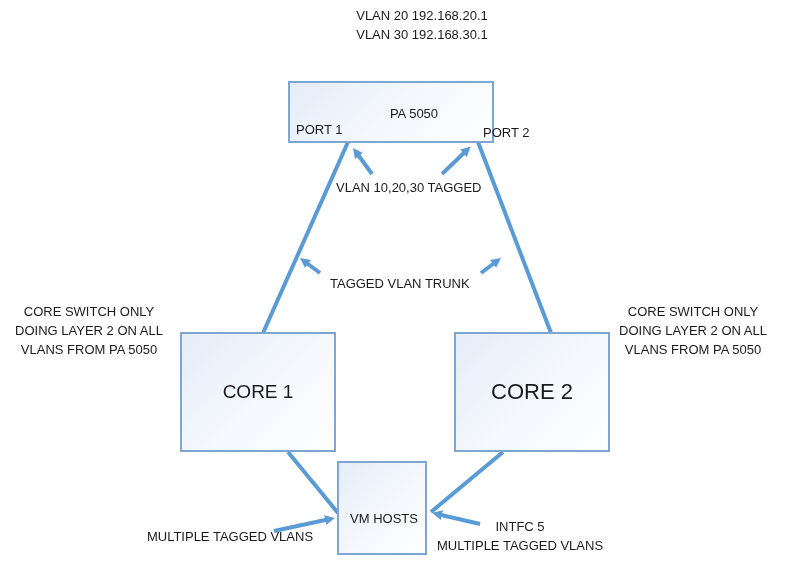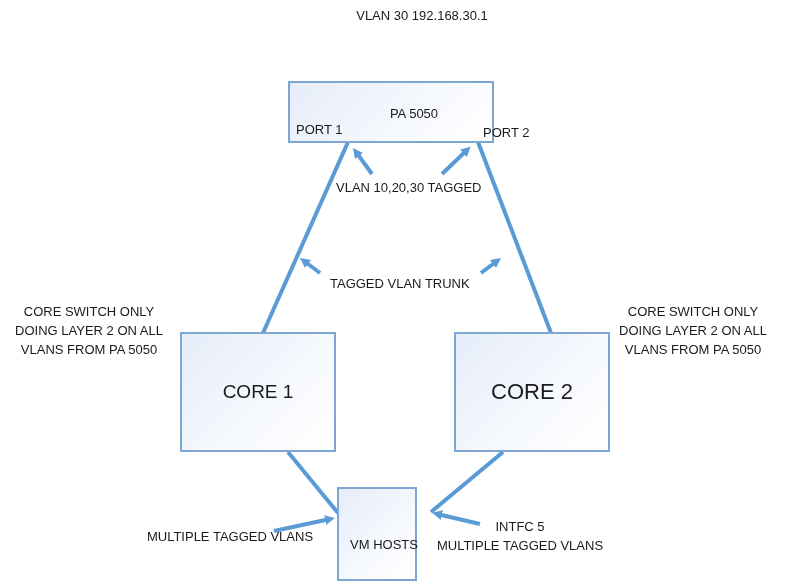--- a/index.html
+++ b/index.html
@@ -28,20 +28,21 @@
 
   <line x1="372" y1="174" x2="356" y2="152" stroke="#5b9bd5" stroke-width="4" marker-end="url(#ah)"></line>
   <line x1="442" y1="174" x2="467" y2="150" stroke="#5b9bd5" stroke-width="4" marker-end="url(#ah)"></line>
   <line x1="320" y1="273" x2="304" y2="261" stroke="#5b9bd5" stroke-width="4" marker-end="url(#ah)"></line>
   <line x1="481" y1="273" x2="497" y2="261" stroke="#5b9bd5" stroke-width="4" marker-end="url(#ah)"></line>
   <line x1="274" y1="531" x2="330" y2="519" stroke="#5b9bd5" stroke-width="4" marker-end="url(#ah)"></line>
   <line x1="480" y1="524" x2="437" y2="514" stroke="#5b9bd5" stroke-width="4" marker-end="url(#ah)"></line>
 </svg>
 
 <div class="txt center" style="left:322px; top:6px; width:200px;">
+  <div>VLAN 20 192.168.20.1</div>
   <div>VLAN 30 192.168.30.1</div>
 </div>
 
 <div class="box" style="left:288px; top:81px; width:206px; height:62px;">
   <div class="txt center" style="left:0; top:21px; width:248px;">PA 5050</div>
   <div class="txt" style="left:6px; top:37px;">PORT 1</div>
   <div class="txt" style="left:193px; top:40px;">PORT 2</div>
 </div>
 
 <div class="txt" style="left:336px; top:178px;">VLAN 10,20,30 TAGGED</div>
@@ -59,21 +60,21 @@
 </div>
 
 <div class="box" style="left:180px; top:332px; width:156px; height:120px;">
   <div class="txt center" style="left:0; top:42px; width:152px; font-size:19px; line-height:32px;">CORE 1</div>
 </div>
 
 <div class="box" style="left:454px; top:332px; width:156px; height:120px;">
   <div class="txt center" style="left:0; top:42px; width:152px; font-size:22px; line-height:32px;">CORE 2</div>
 </div>
 
-<div class="box" style="left:337px; top:487px; width:80px; height:94px;">
+<div class="box" style="left:337px; top:461px; width:90px; height:94px;">
   <div class="txt center" style="left:0; top:46px; width:90px;">VM HOSTS</div>
 </div>
 
 <div class="txt center" style="left:140px; top:527px; width:180px;">
   <div>MULTIPLE TAGGED VLANS</div>
 </div>
 <div class="txt center" style="left:432px; top:517px; width:176px;">
   <div>INTFC 5</div>
   <div>MULTIPLE TAGGED VLANS</div>
 </div>

